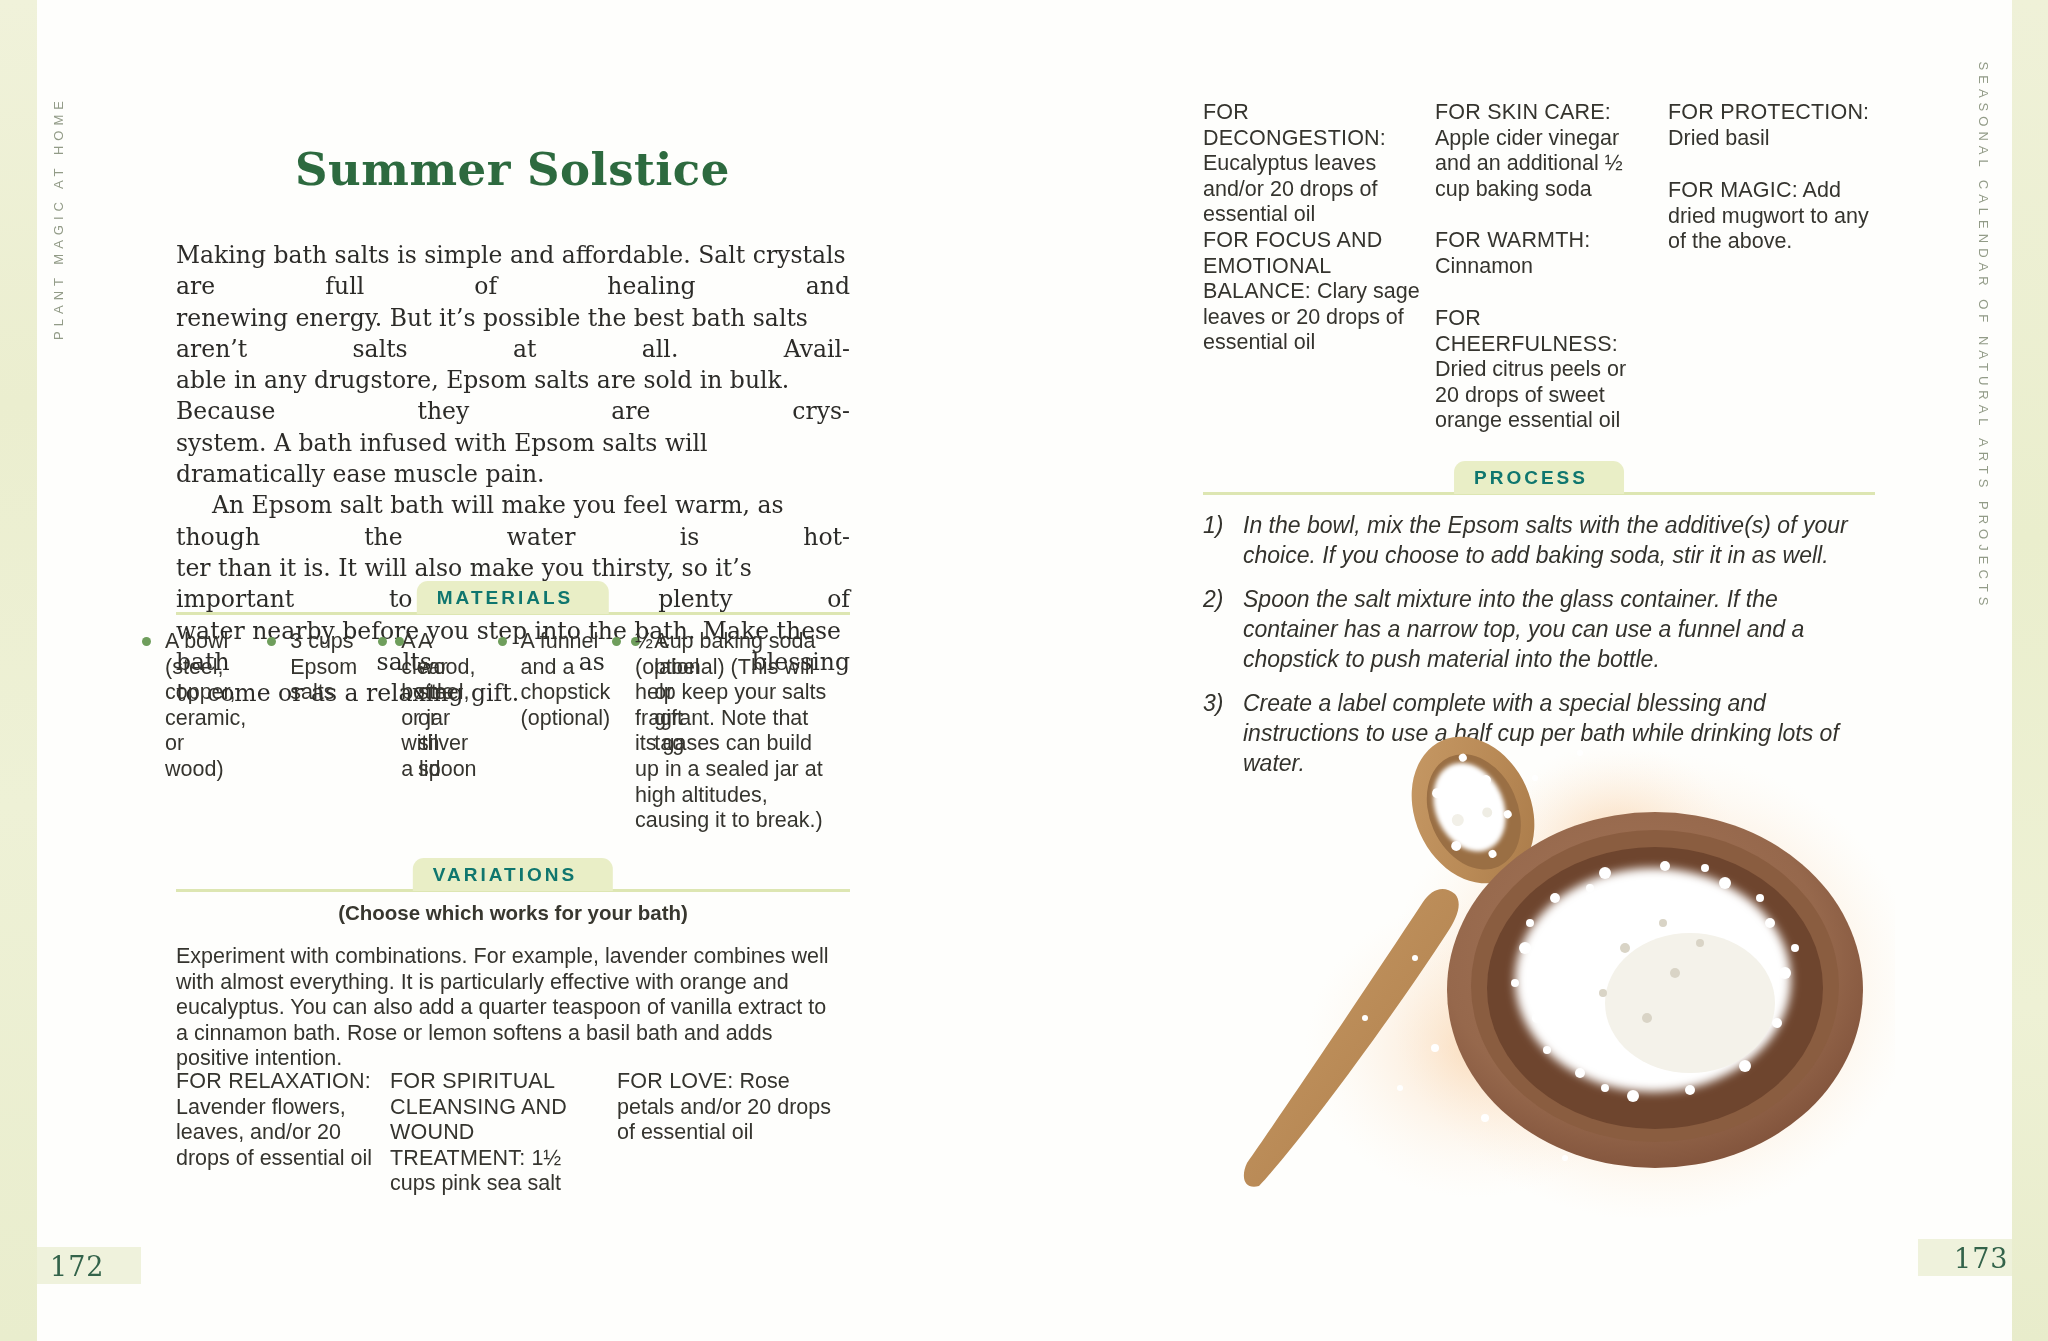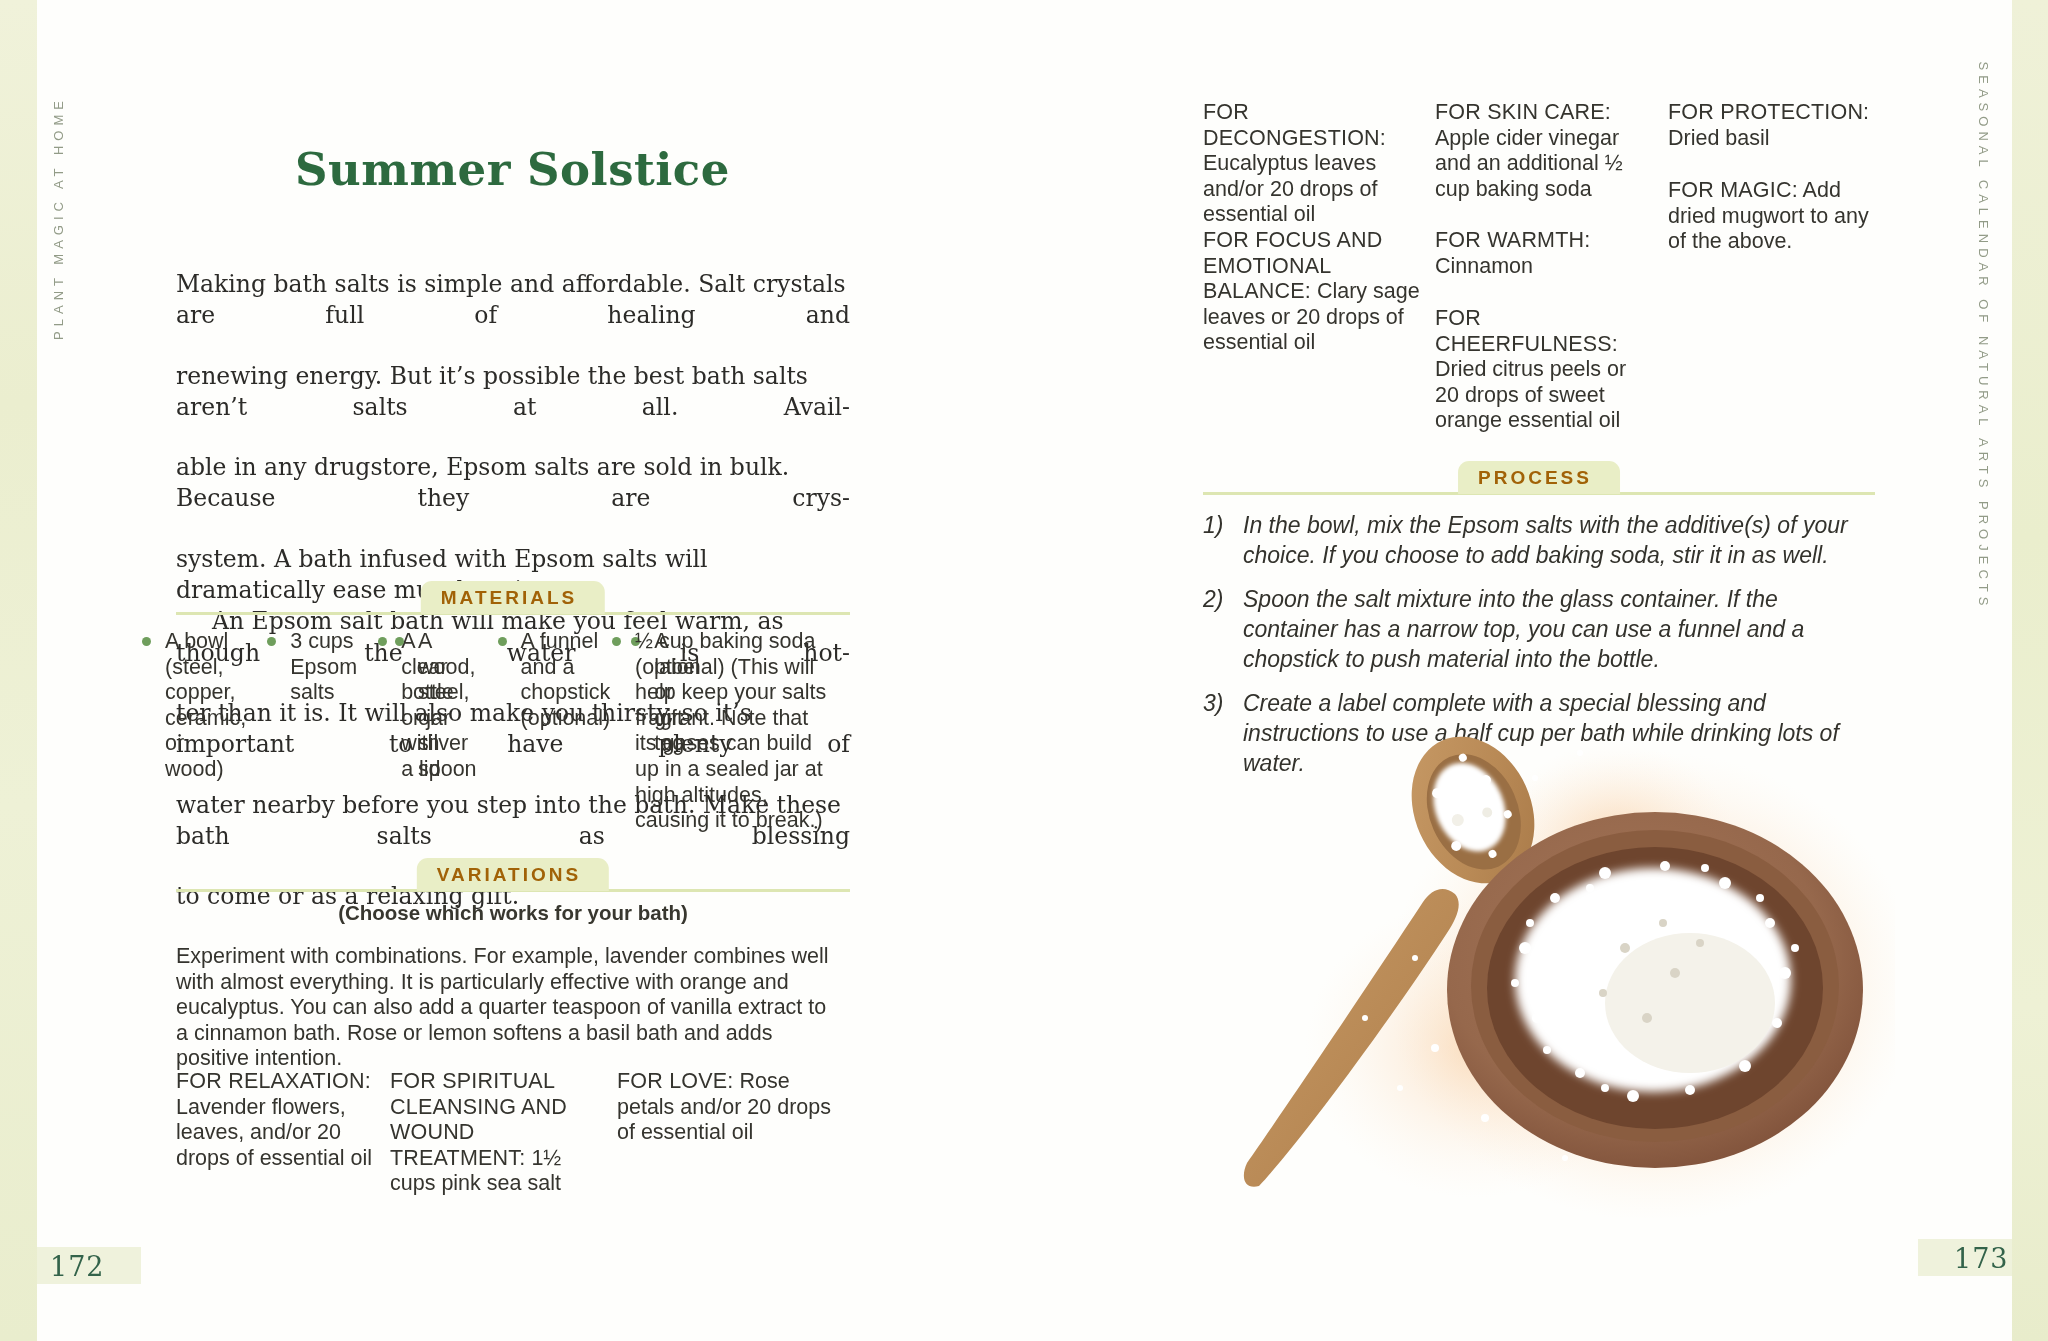--- a/index.html
+++ b/index.html
@@ -33,33 +33,33 @@
   .page-title{
     position:absolute;left:176px;top:96px;width:673px;text-align:center;
     font-family:"DejaVu Serif","Liberation Serif",serif;font-weight:700;
     font-size:45px;line-height:49px;color:#2d6a3f;letter-spacing:.5px;
   }
   .intro{
     position:absolute;left:176px;top:240px;width:674px;
     font-family:"DejaVu Serif","Liberation Serif",serif;
     font-size:23.5px;line-height:31.3px;color:#2c2b28;
   }
-  .intro .jline{display:block;text-align-last:justify;margin-top:29px;}
+  .intro .jline{display:block;text-align-last:justify;}
   .intro .jline.last{text-align-last:left;}
   .intro .indent{text-indent:36px;}
   .intro .para2{margin-top:0;}
 
   
   .sect{position:absolute;}
   .sect .rule{position:absolute;left:0;bottom:0;width:100%;height:3px;background:#dde6b2;}
   .sect .tab{
     position:absolute;bottom:1px;left:50%;transform:translateX(-50%);
     background:#e9eec6;border-radius:11px 11px 0 0;
-    padding:6px 28px 5px 20px;font-size:19px;letter-spacing:3px;
-    color:#a16207;font-weight:700;white-space:nowrap;
+    padding:6px 36px 5px 20px;font-size:19px;letter-spacing:3px;
+    color:#0f766e;font-weight:700;white-space:nowrap;
   }
   .sect.materials{left:176px;top:584px;width:674px;height:31px;}
   .sect.variations{left:176px;top:861px;width:674px;height:31px;}
   .sect.process{left:1203px;top:464px;width:672px;height:31px;}
 
   
   .mat-col{position:absolute;top:629px;font-size:21.5px;line-height:25.6px;color:#35342e;}
   .mat-col ul{list-style:none;margin:0;padding:0;display:flex;flex-direction:row;gap:19px;}
   .mat-col li{position:relative;padding-left:25px;}
   .dot{

